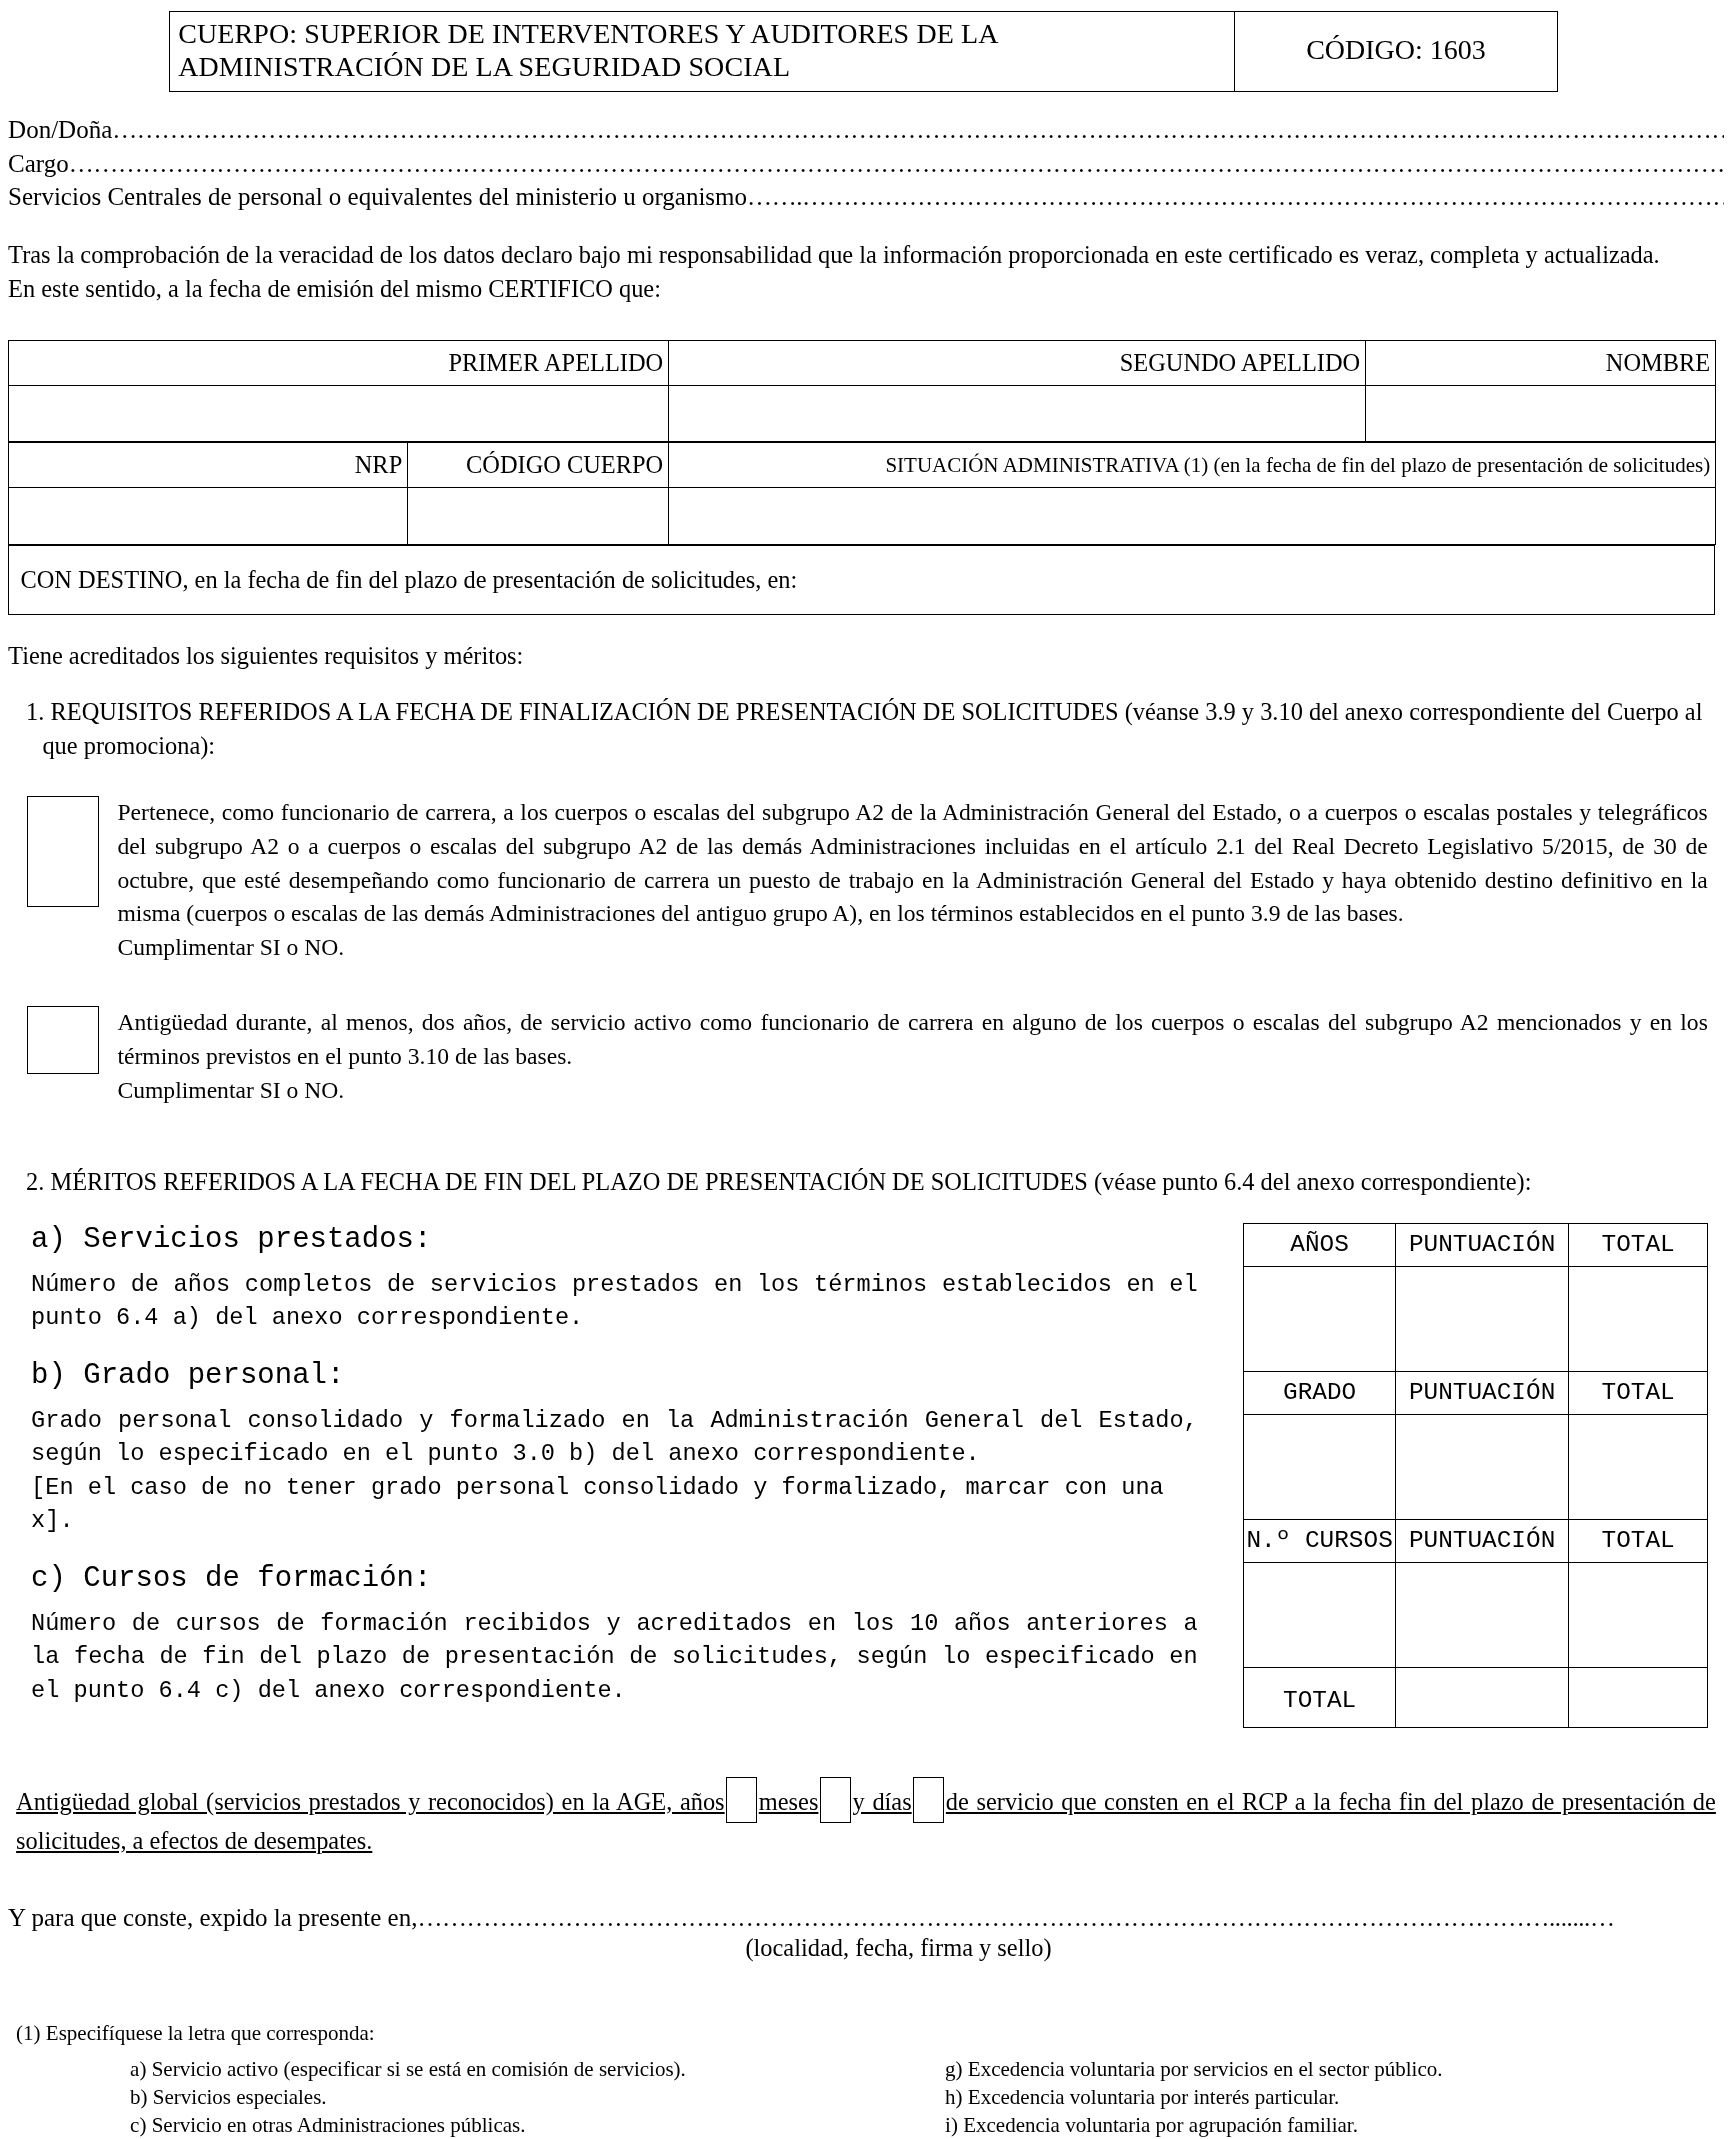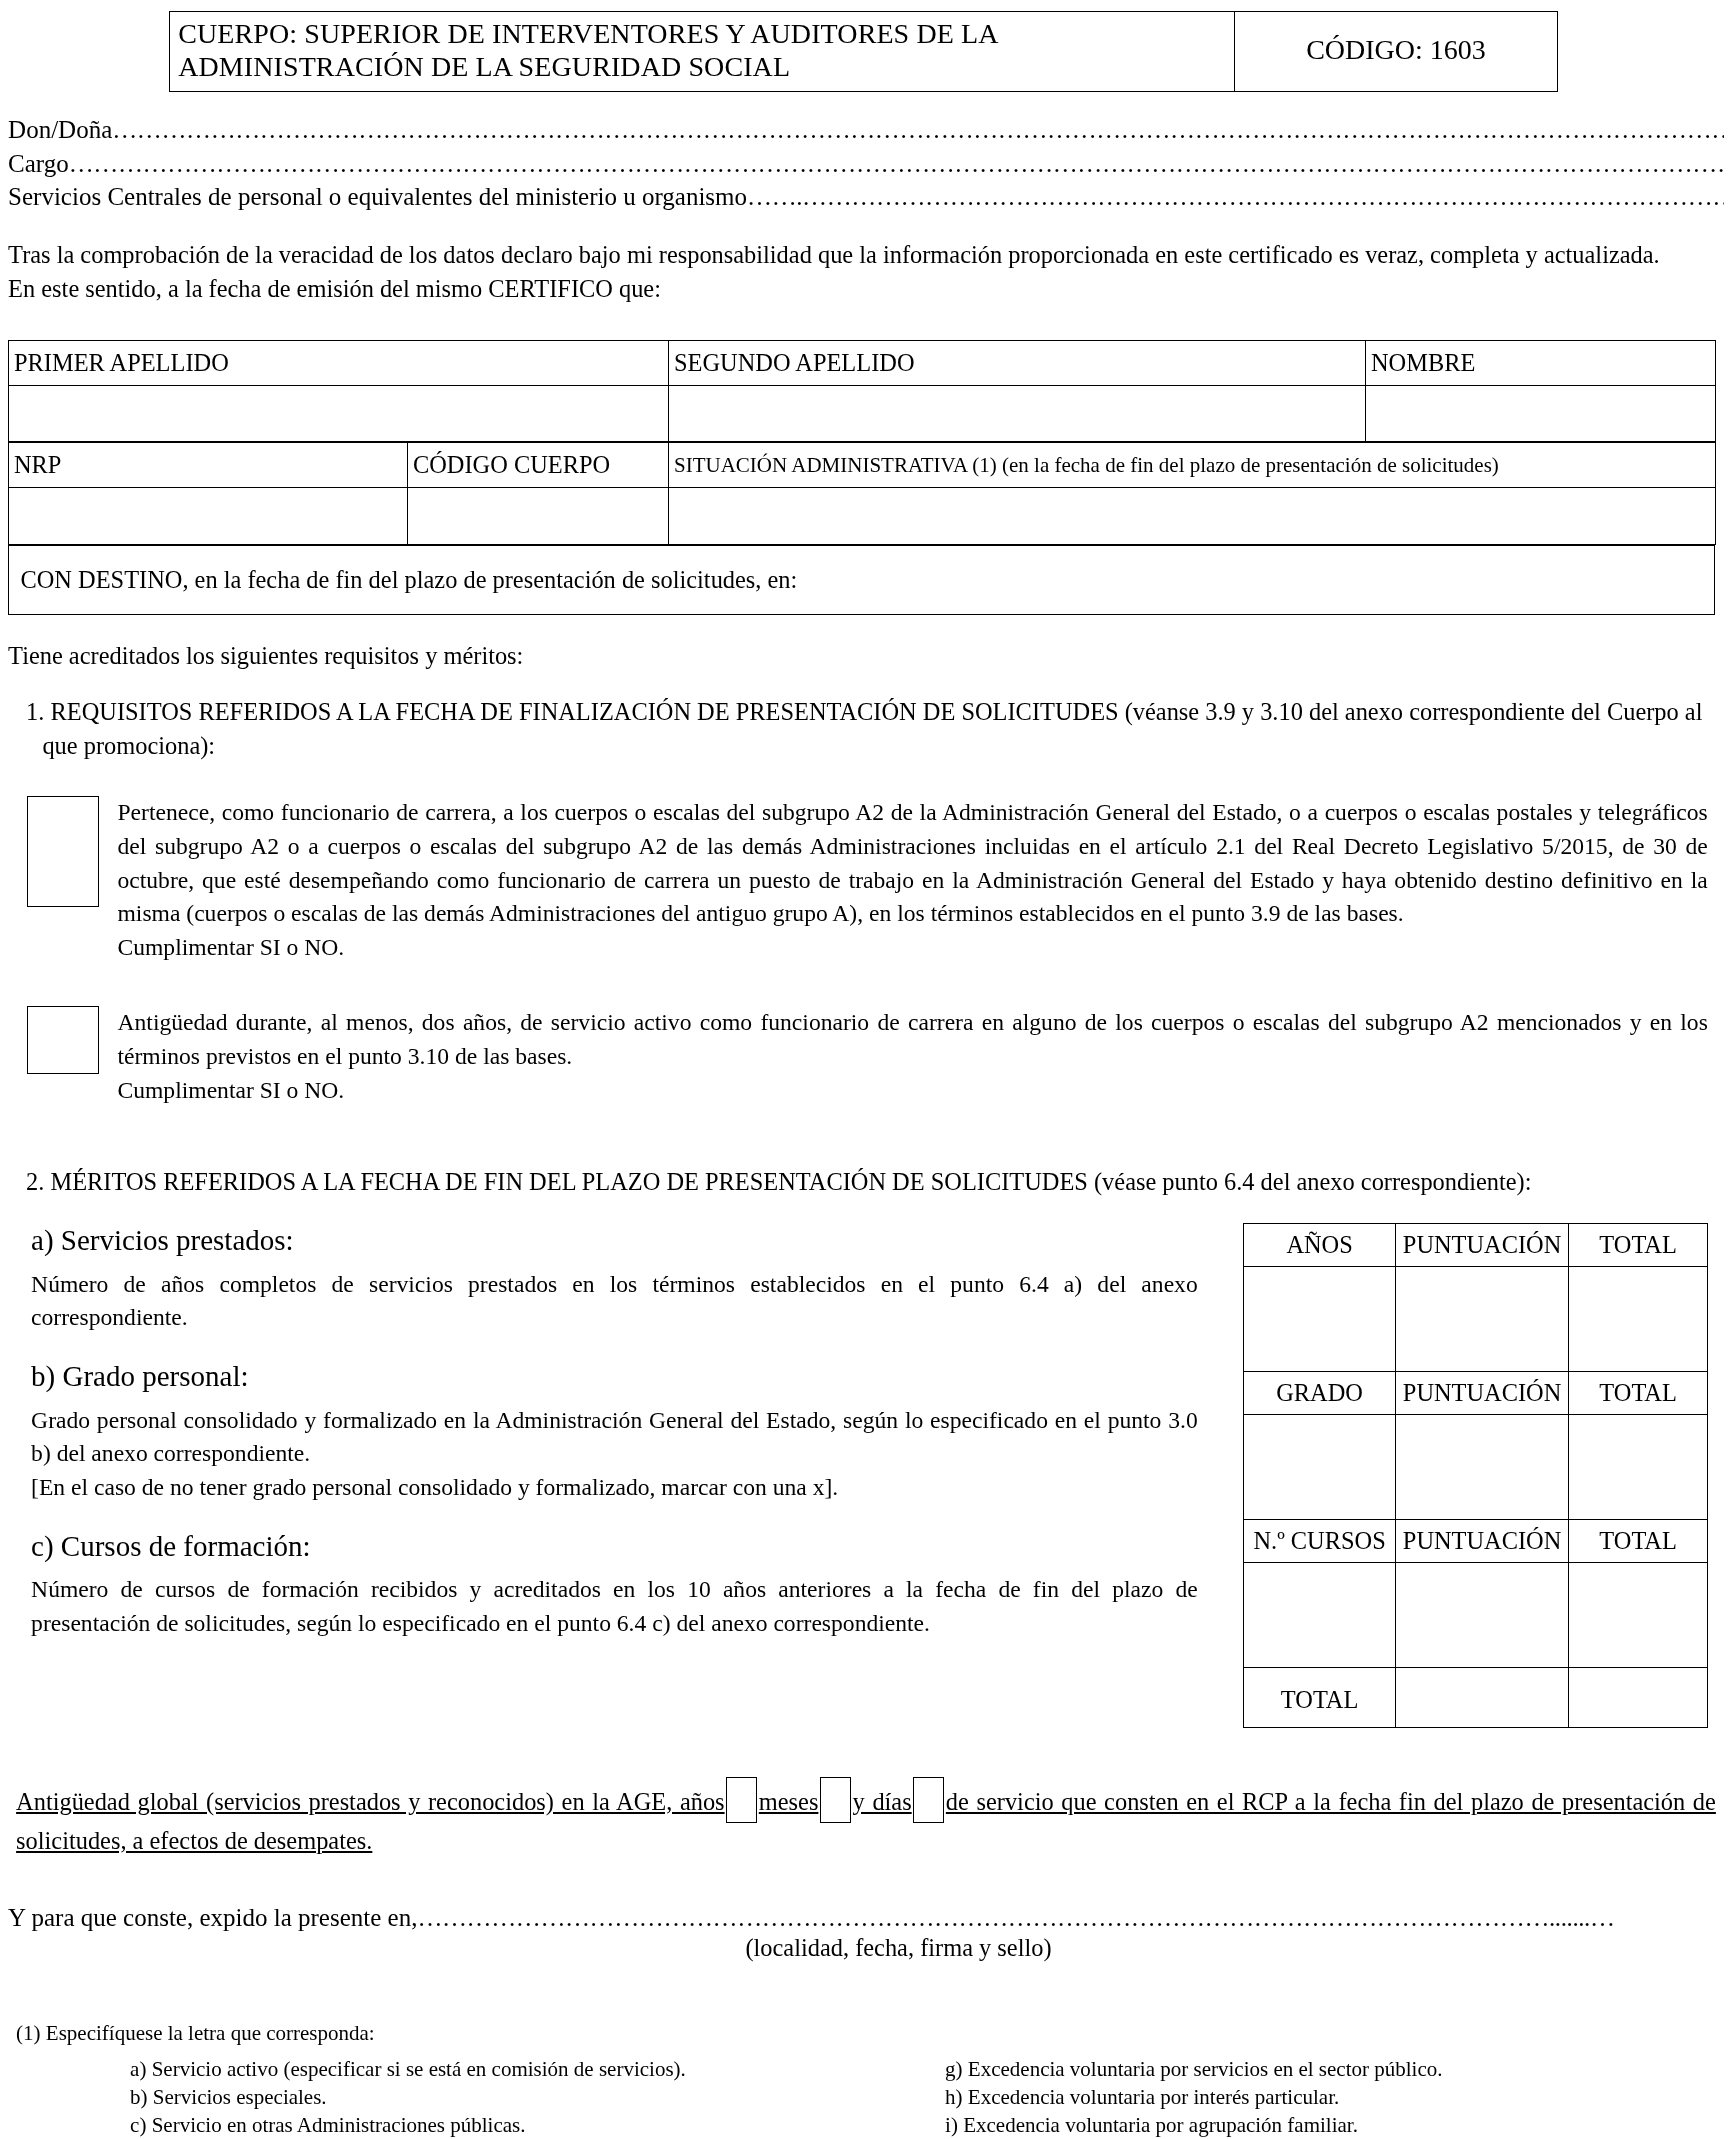--- a/index.html
+++ b/index.html
@@ -73,21 +73,21 @@
   
   .data-table {
     border-collapse: collapse;
     width: 1707px;
     table-layout: fixed;
     margin: 0;
   }
   .data-table td {
     border: 1.6px solid #000;
     font-size: 24.4px;
-    text-align: left;
+    text-align: right;
     padding: 8.1px 4.9px;
   }
   .data-table td.blank { height: 39px; }
   .data-table td.small { font-size: 21px; }
   .data-table td.leftcell {
     text-align: left;
     padding-left: 11.4px;
     height: 52px;
     vertical-align: middle;
   }
@@ -123,20 +123,21 @@
     margin: 0;
     padding-left: 16.3px;
     text-indent: -16.3px;
     margin-left: 18px;
   }
 
   
   .merits {
     display: flex;
     align-items: flex-start;
+    font-family: Liberation Mono, monospace;
   }
   .merits-left {
     width: 1214px;
     flex: 0 0 1214px;
     padding-left: 23px;
     box-sizing: border-box;
   }
   .merits-right {
     flex: 1 1 auto;
     padding-left: 21px;

